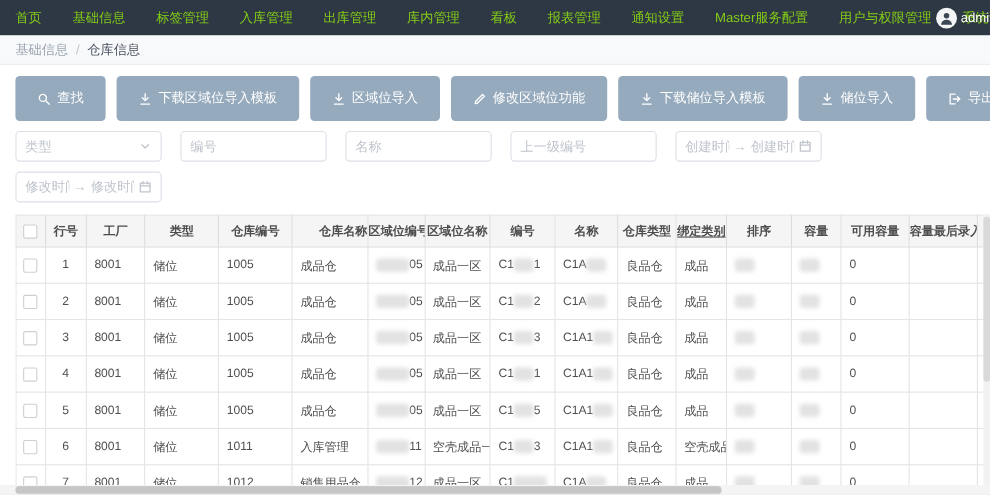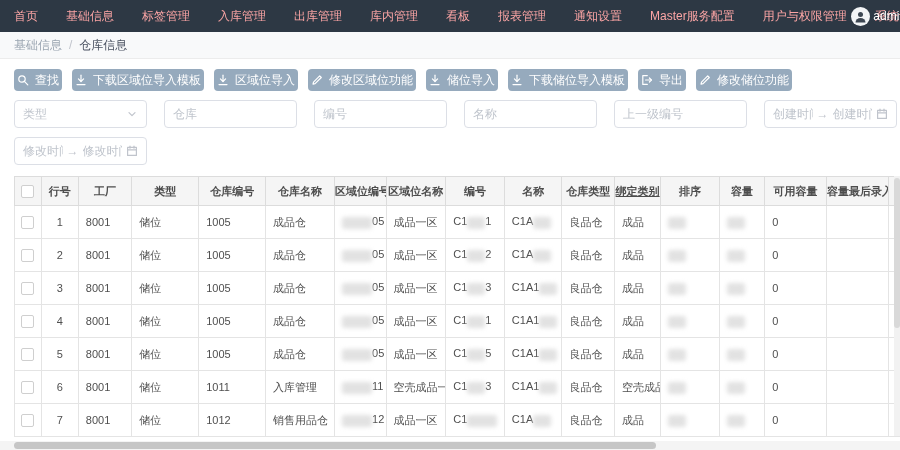--- a/index.html
+++ b/index.html
@@ -1,36 +1,36 @@
 <!DOCTYPE html>
 <html><head>
 <meta charset="utf-8">
 <style>
   * { margin:0; padding:0; box-sizing:border-box; }
   html,body { width:900px; height:450px; overflow:hidden; background:#fff;
     font-family:"Liberation Sans","DejaVu Sans",sans-serif; }
   
   .nav { position:relative; height:32px; background:#2d3844; display:flex; align-items:center;
     padding-left:14px; gap:28px; white-space:nowrap; }
-  .nav-item { color:#fca5a5; font-size:12px; cursor:pointer; }
+  .nav-item { color:#84cc16; font-size:12px; cursor:pointer; }
   .userbox { position:absolute; right:-6px; top:0; height:32px; display:flex; align-items:center; gap:3px; }
   .avatar { width:19px; height:19px; border-radius:50%; background:#f2f4f6; display:flex;
     align-items:center; justify-content:center; overflow:hidden; }
   .avatar svg { width:15px; height:15px; }
   .username { color:#fff; font-size:12px; }
   
   .crumbbar { height:27px; background:#f8f9fa; border-bottom:1px solid #ececec; display:flex;
     align-items:center; padding-left:14px; font-size:12px; gap:7px; }
   .crumb-parent { color:#9aa5b1; cursor:pointer; }
   .crumb-sep { color:#c0c4cc; }
   .crumb-current { color:#4a5261; }
   
   .toolbar { margin:10px 0 0 14px; display:flex; gap:10px; flex-wrap:nowrap; }
-  .btn { height:22px; background:#96aabd; color:#fff; border:none; border-radius:4px;
-    font-size:12px; display:inline-flex; align-items:center; gap:6px; padding:0 3px;
+  .btn { height:41px; background:#96aabd; color:#fff; border:none; border-radius:4px;
+    font-size:12px; display:inline-flex; align-items:center; gap:6px; padding:0 20px;
     cursor:pointer; white-space:nowrap; font-family:inherit; }
   .btn svg { width:12px; height:12px; }
   
   .filters { margin:9px 0 0 14px; display:flex; gap:17px; }
   .fbox { width:133px; height:28px; border:1px solid #dcdfe6; border-radius:4px; background:#fff;
     display:flex; align-items:center; padding:0 8px; font-size:12px; color:#bfc4cc; gap:4px; }
   .fbox input { border:none; outline:none; width:100%; font-size:12px; font-family:inherit;
     color:#606266; background:transparent; }
   .fbox input::placeholder { color:#bfc4cc; }
   .sel { justify-content:space-between; cursor:pointer; }
@@ -129,31 +129,31 @@
       <span>修改区域位功能</span>
     </button>
     <button class="btn">
       <span style="display:inline-flex">
         <svg viewBox="0 0 12 12">
           <line x1="6" y1="1.2" x2="6" y2="7.2" fill="none" stroke="currentColor" stroke-width="1.2" stroke-linecap="round" stroke-linejoin="round"></line>
           <polyline points="3.4,4.9 6,7.5 8.6,4.9" fill="none" stroke="currentColor" stroke-width="1.2" stroke-linecap="round" stroke-linejoin="round"></polyline>
           <line x1="2" y1="10.6" x2="10" y2="10.6" fill="none" stroke="currentColor" stroke-width="1.2" stroke-linecap="round" stroke-linejoin="round"></line>
         </svg>
       </span>
-      <span>储位导入</span>
+      <span>下载储位导入模板</span>
     </button>
     <button class="btn">
       <span style="display:inline-flex">
         <svg viewBox="0 0 12 12">
           <line x1="6" y1="1.2" x2="6" y2="7.2" fill="none" stroke="currentColor" stroke-width="1.2" stroke-linecap="round" stroke-linejoin="round"></line>
           <polyline points="3.4,4.9 6,7.5 8.6,4.9" fill="none" stroke="currentColor" stroke-width="1.2" stroke-linecap="round" stroke-linejoin="round"></polyline>
           <line x1="2" y1="10.6" x2="10" y2="10.6" fill="none" stroke="currentColor" stroke-width="1.2" stroke-linecap="round" stroke-linejoin="round"></line>
         </svg>
       </span>
-      <span>下载储位导入模板</span>
+      <span>储位导入</span>
     </button>
     <button class="btn">
       <span style="display:inline-flex">
         <svg viewBox="0 0 12 12">
           <path d="M6.3 1.6 H1.8 V10.4 H6.3" fill="none" stroke="currentColor" stroke-width="1.2" stroke-linecap="round" stroke-linejoin="round"></path>
           <line x1="4.6" y1="6" x2="10.4" y2="6" fill="none" stroke="currentColor" stroke-width="1.2" stroke-linecap="round" stroke-linejoin="round"></line>
           <polyline points="8.4,4 10.4,6 8.4,8" fill="none" stroke="currentColor" stroke-width="1.2" stroke-linecap="round" stroke-linejoin="round"></polyline>
         </svg>
       </span>
       <span>导出</span>
@@ -169,23 +169,20 @@
   </div>
 
 <div class="filters" id="filters1">
     <div class="fbox sel">
       <span>类型</span>
       <span style="display:inline-flex">
         <svg viewBox="0 0 12 12">
           <polyline points="3,4.6 6,7.6 9,4.6" fill="none" stroke="currentColor" stroke-width="1.2" stroke-linecap="round" stroke-linejoin="round"></polyline>
         </svg>
       </span>
-    </div>
-    <div class="fbox">
-      <input placeholder="仓库" style="">
     </div>
     <div class="fbox">
       <input placeholder="编号" style="">
     </div>
     <div class="fbox">
       <input placeholder="名称" style="">
     </div>
     <div class="fbox">
       <input placeholder="上一级编号" style="">
     </div>
@@ -221,21 +218,21 @@
 
 <div class="tablewrap">
   <table>
     <thead>
         <tr id="theadrow">
           <th style="width: 26px;"><span class="cb"></span></th>
           <th style="width: 36px;">行号</th>
           <th style="width: 52px;">工厂</th>
           <th style="width: 65px;">类型</th>
           <th style="width: 65px;">仓库编号</th>
-          <th style="width: 67px;">仓库名称</th>
+          <th style="width: 67px; text-align: right;">仓库名称</th>
           <th style="width: 50px;">区域位编号</th>
           <th style="width: 58px; text-align: center;">区域位名称</th>
           <th style="width: 57px;">编号</th>
           <th style="width: 56px;">名称</th>
           <th style="width: 51px;">仓库类型</th>
           <th style="width: 45px; text-decoration: underline;">绑定类别</th>
           <th style="width: 57px;">排序</th>
           <th style="width: 44px;">容量</th>
           <th style="width: 60px;">可用容量</th>
           <th style="width: 60px;">容量最后录入者</th>

